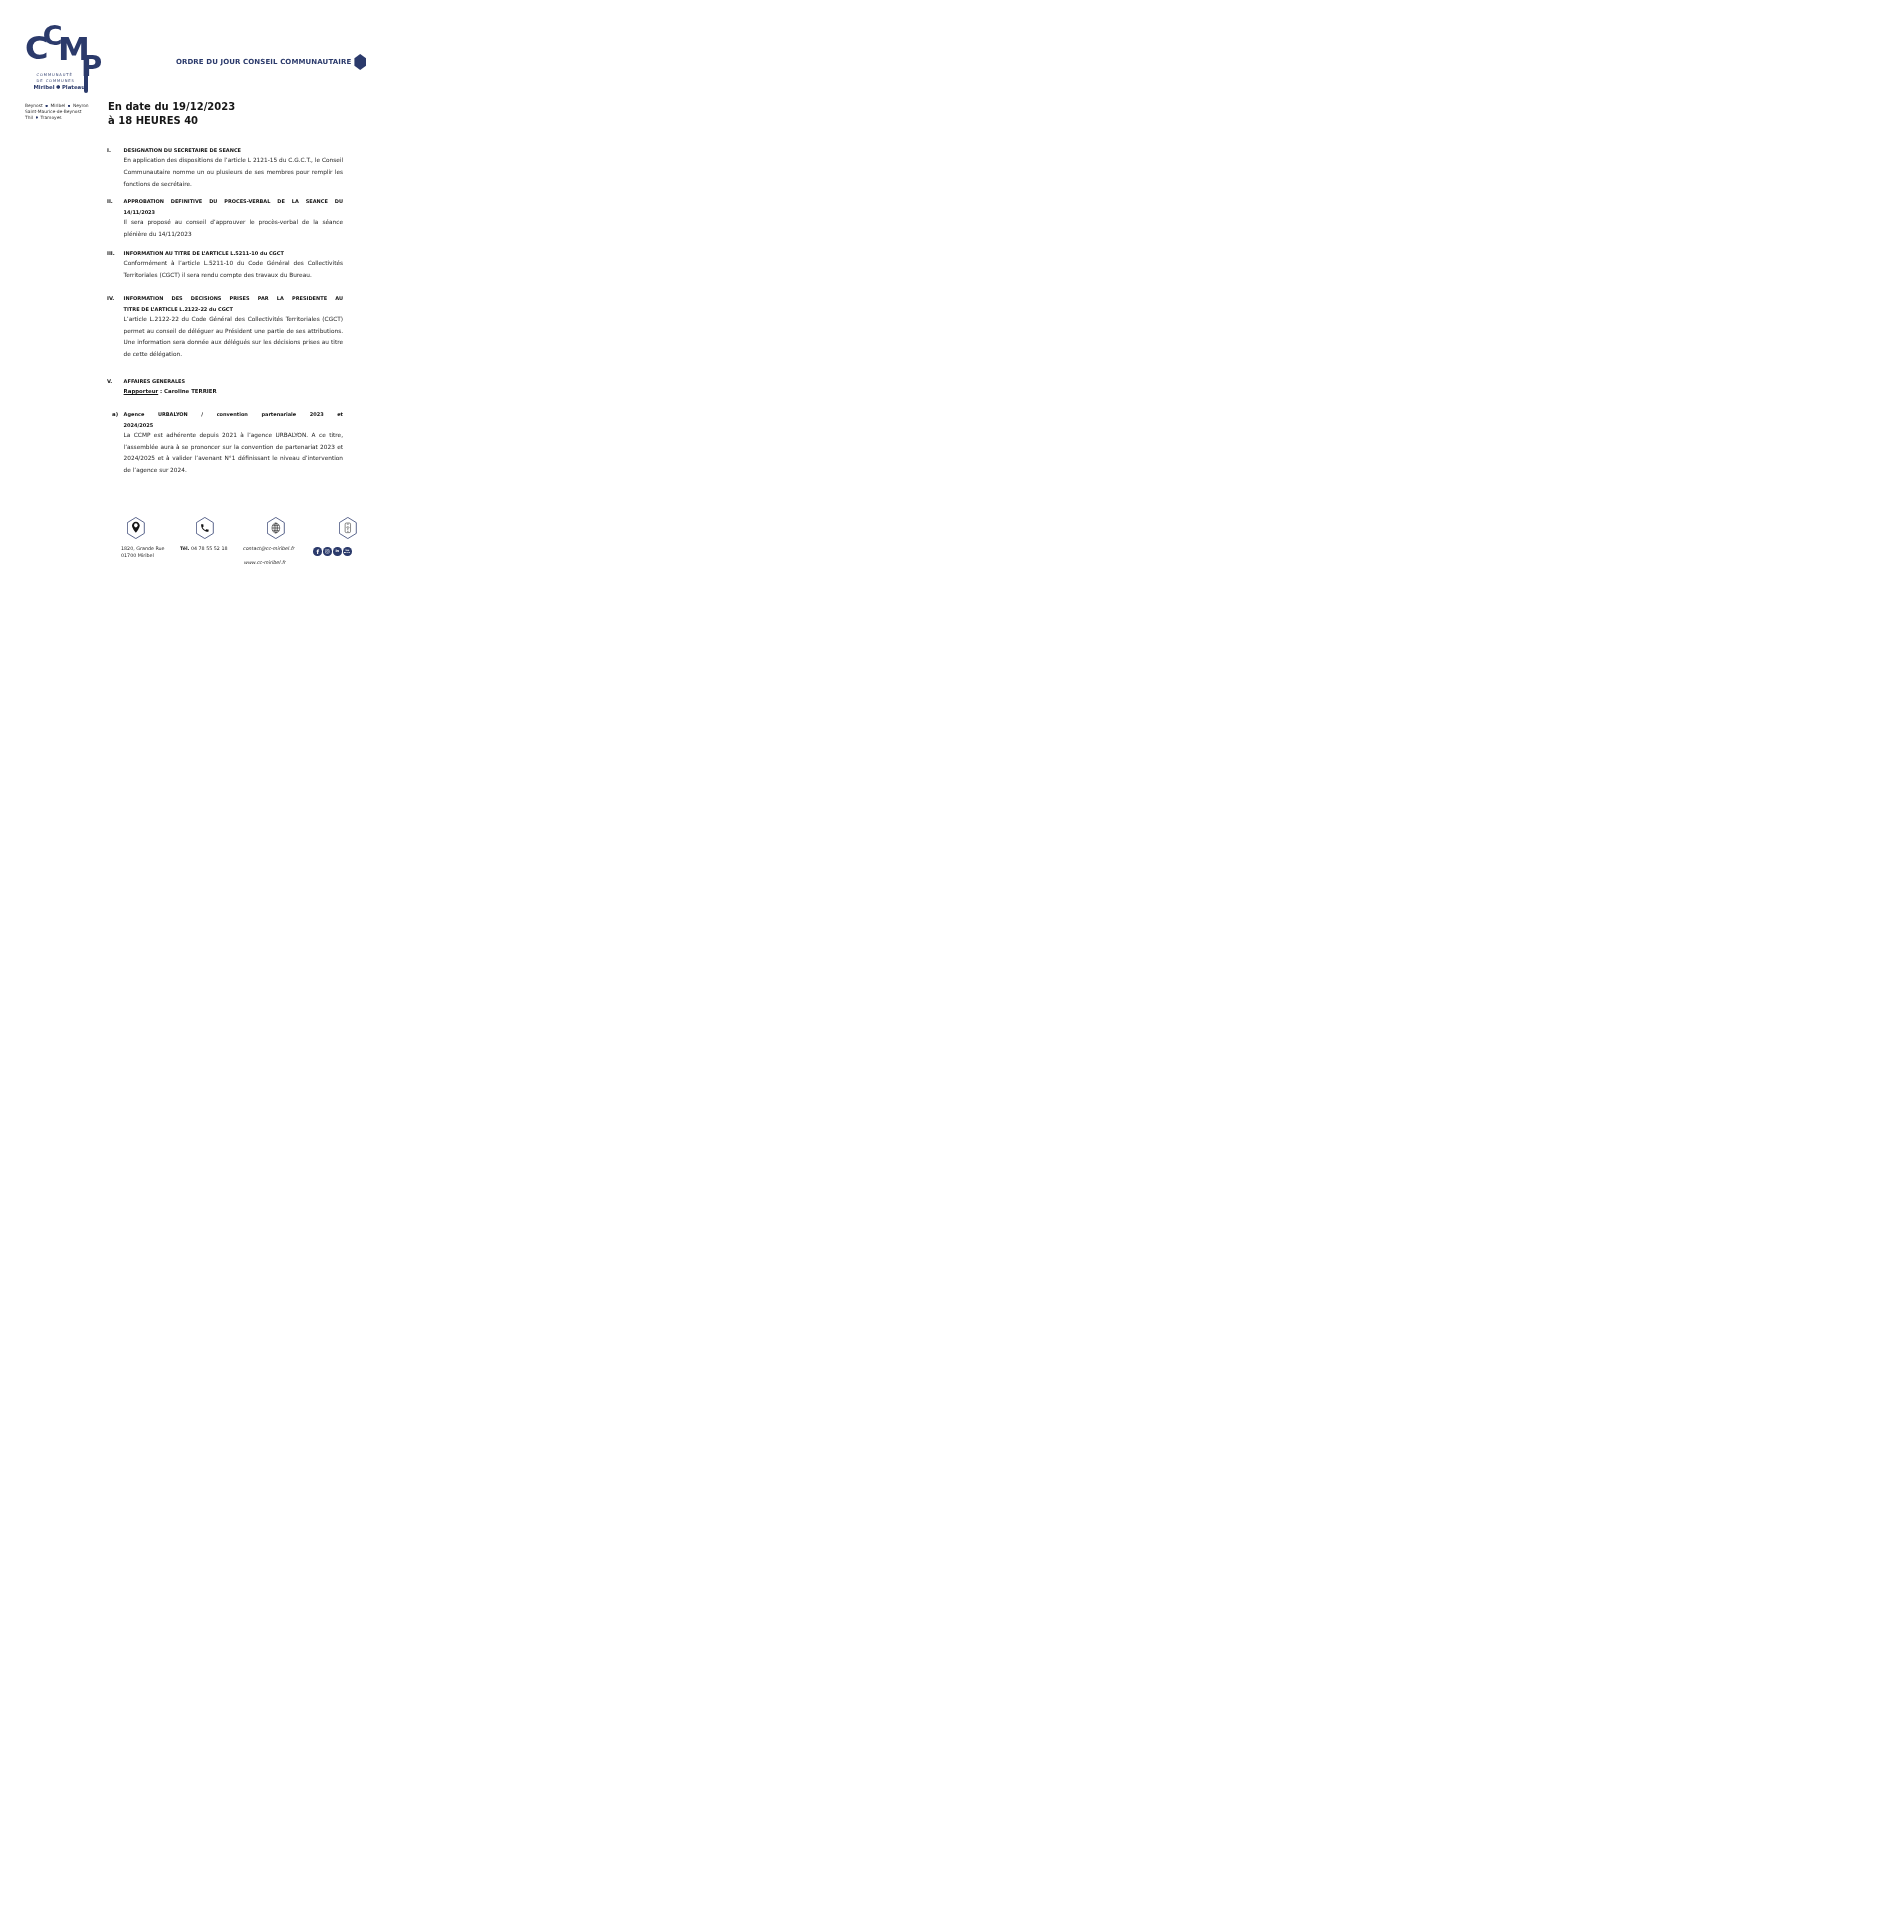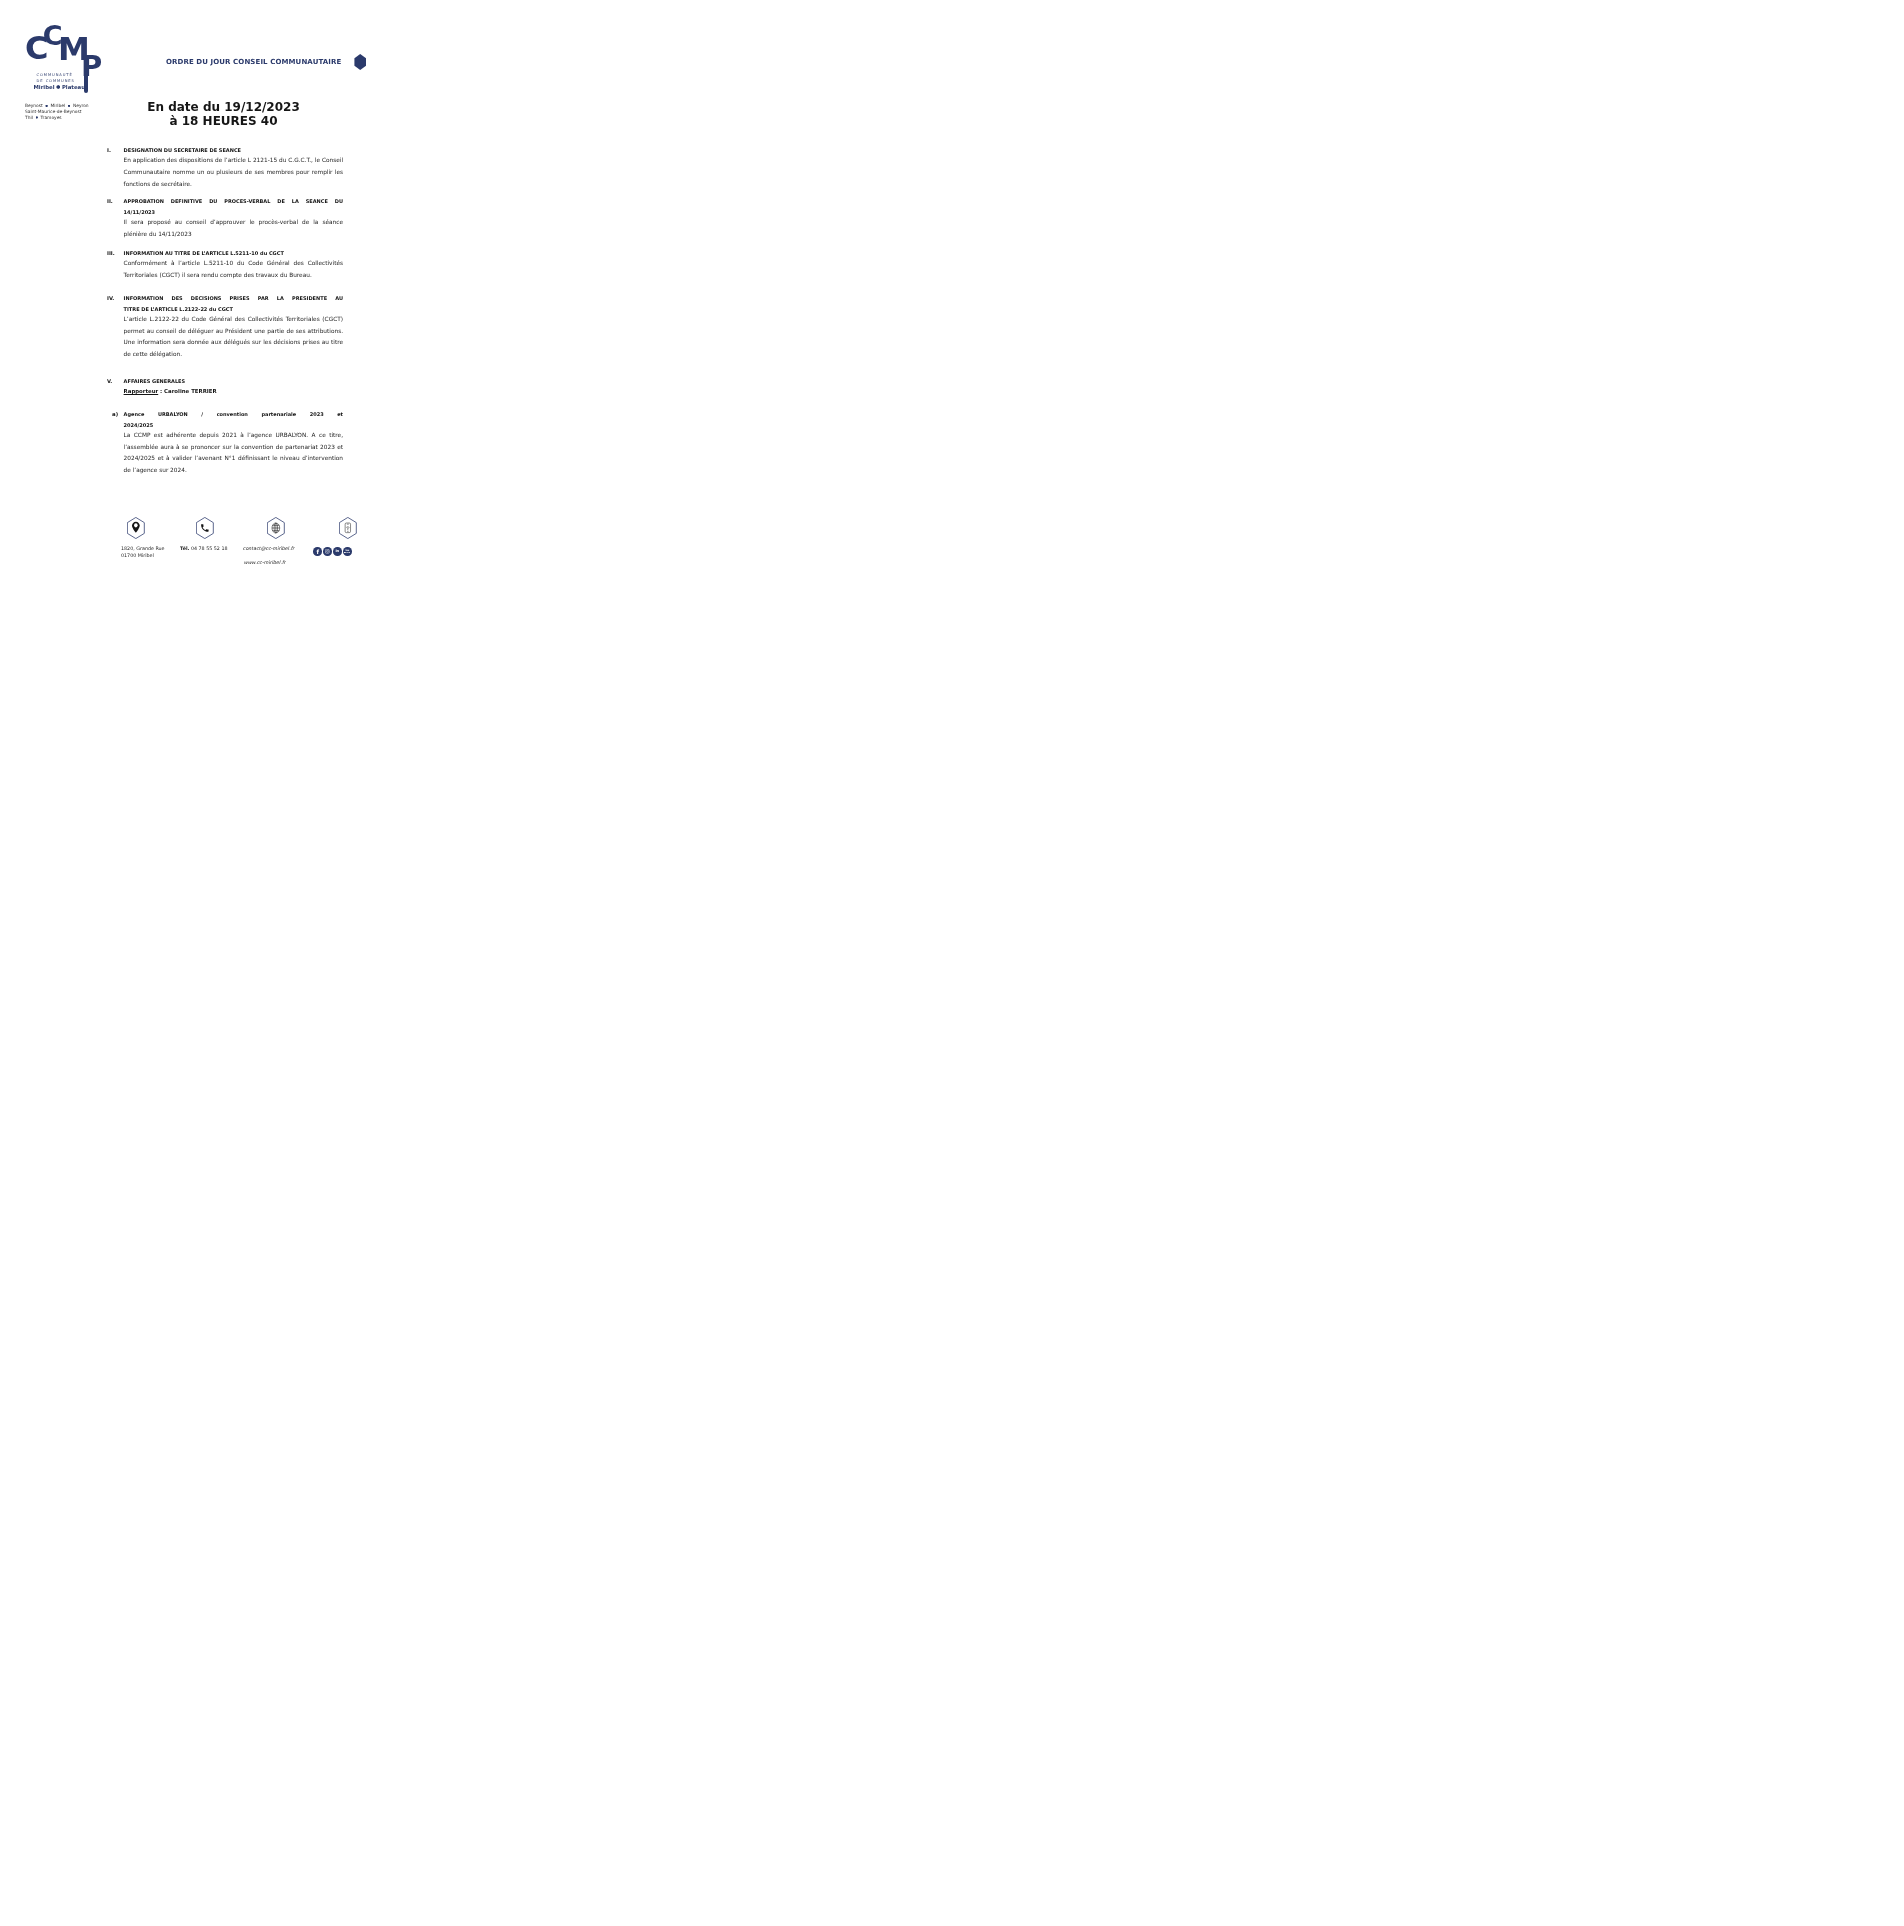--- a/index.html
+++ b/index.html
@@ -27,26 +27,26 @@
          font-weight:700;color:var(--navy);font-size:5.4px;white-space:nowrap;}
   .hexdot{width:3.5px;height:3.9px;background:var(--navy);flex:none;
           clip-path:polygon(50% 0,100% 27%,100% 73%,50% 100%,0 73%,0 27%);}
   
   .communes{position:absolute;left:25px;top:103px;font-size:4.4px;line-height:5.8px;color:#2E2E2E;}
   .cl{display:flex;align-items:center;gap:2.7px;white-space:nowrap;}
   .cdot{width:2.3px;height:2.7px;background:var(--navy);flex:none;
         clip-path:polygon(50% 0,100% 27%,100% 73%,50% 100%,0 73%,0 27%);}
   
   .titlerow{position:absolute;left:156px;top:54px;width:210px;display:flex;align-items:center;gap:3.1px;}
-  .doctitle{flex:1;text-align:center;font-size:7px;font-weight:700;color:var(--navy);letter-spacing:0.1px;white-space:nowrap;}
+  .doctitle{flex:1;text-align:right;font-size:7px;font-weight:700;color:var(--navy);letter-spacing:0.1px;white-space:nowrap;}
   .bighex{width:11.6px;height:16px;background:var(--navy);flex:none;
           clip-path:polygon(50% 0,100% 26%,100% 74%,50% 100%,0 74%,0 26%);}
   
-  .dateblock{position:absolute;left:108px;top:100px;width:231px;text-align:center;
-             font-weight:700;color:#161616;font-size:12px;line-height:14.3px;}
+  .dateblock{position:absolute;left:108px;top:100px;width:231px;text-align:left;
+             font-weight:700;color:#161616;font-size:10px;line-height:14.3px;}
   
   .sections{position:absolute;left:107px;top:145px;width:236px;}
   .sec{display:flex;}
   .marker{flex:none;width:16.6px;font-weight:700;font-size:5.2px;line-height:10.4px;color:var(--ink);}
   .content{flex:1;min-width:0;}
   .hl{font-weight:700;font-size:5px;line-height:10.4px;color:var(--ink);}
   .hl.jl{text-align:justify;text-align-last:justify;}
   .bd{font-size:5.8px;line-height:11.6px;text-align:justify;color:var(--body);}
   .rapp{font-size:5.4px;line-height:11.6px;font-weight:600;color:var(--ink);}
   .rapp .u{text-decoration:underline;text-underline-offset:1.2px;}

